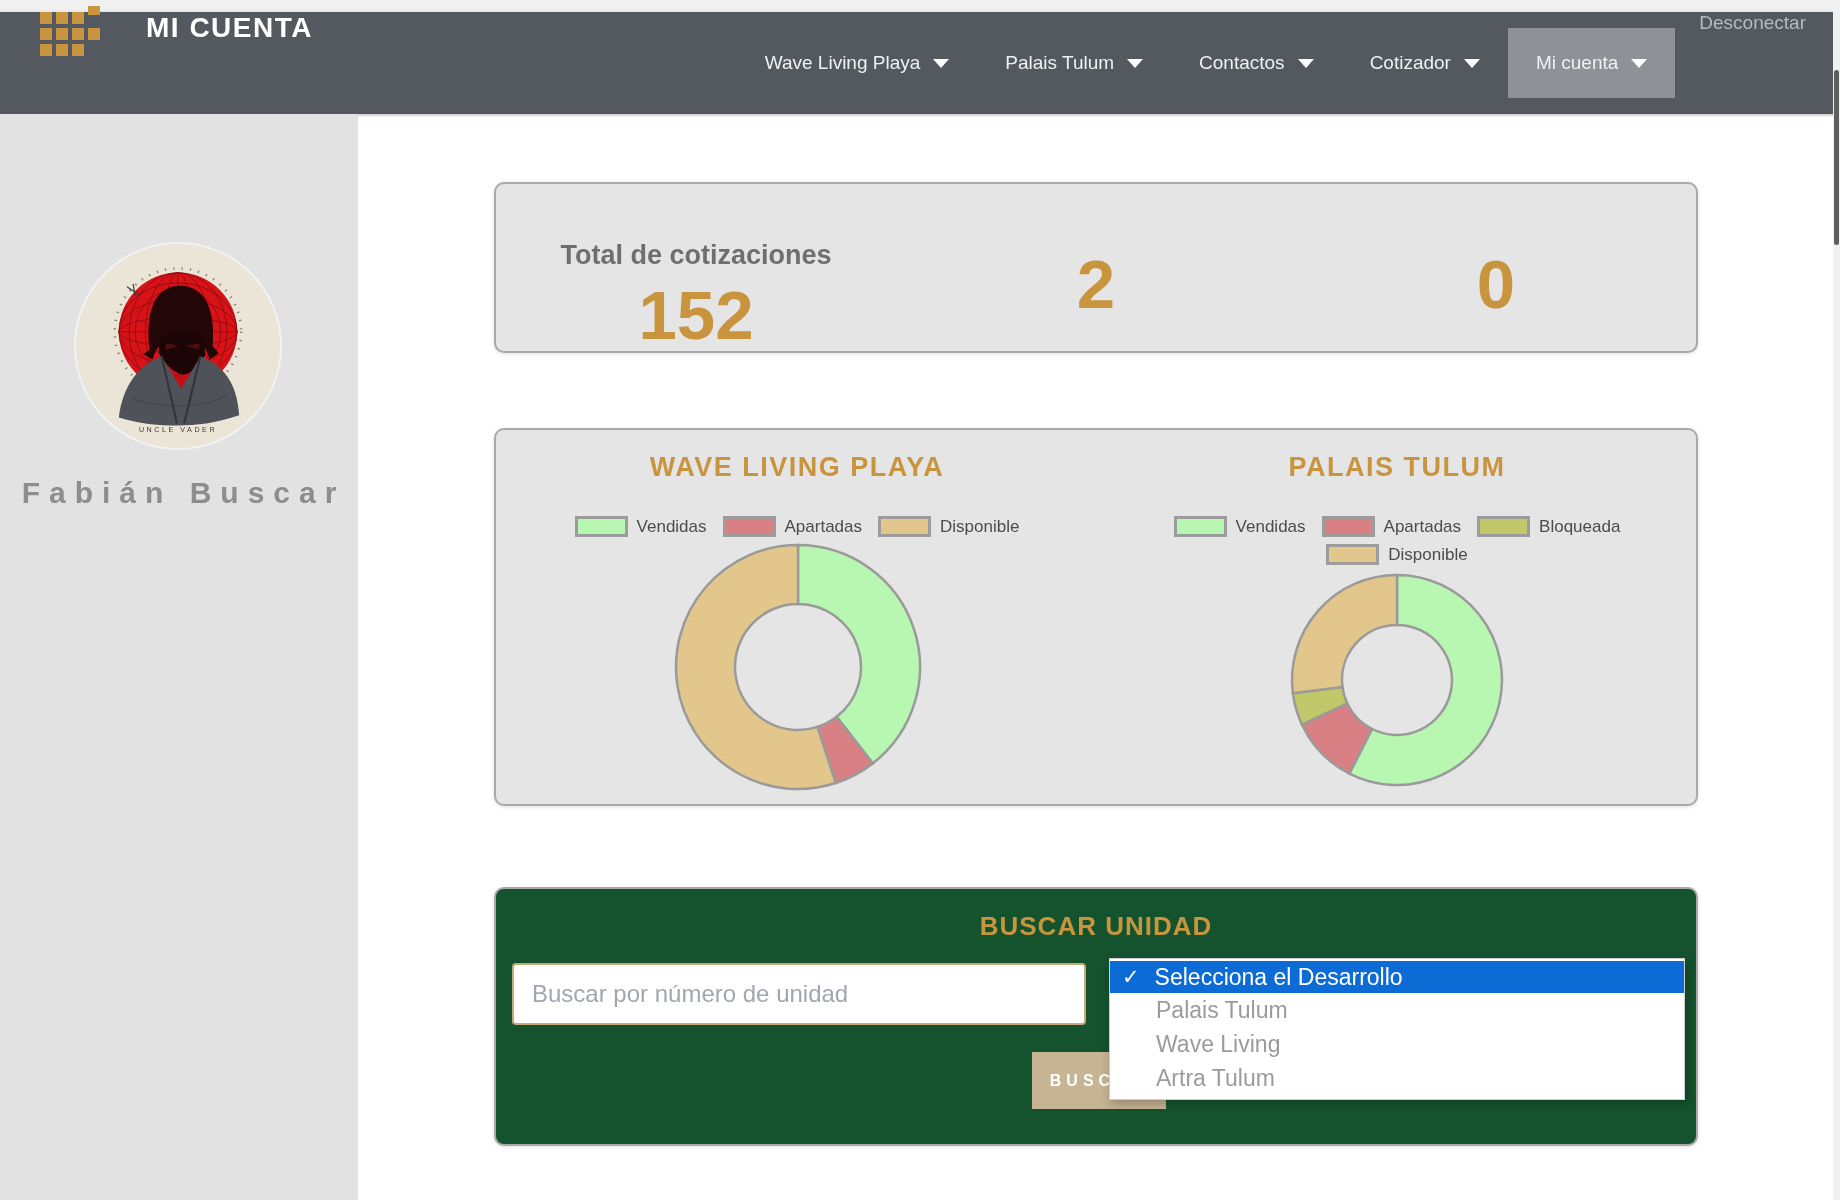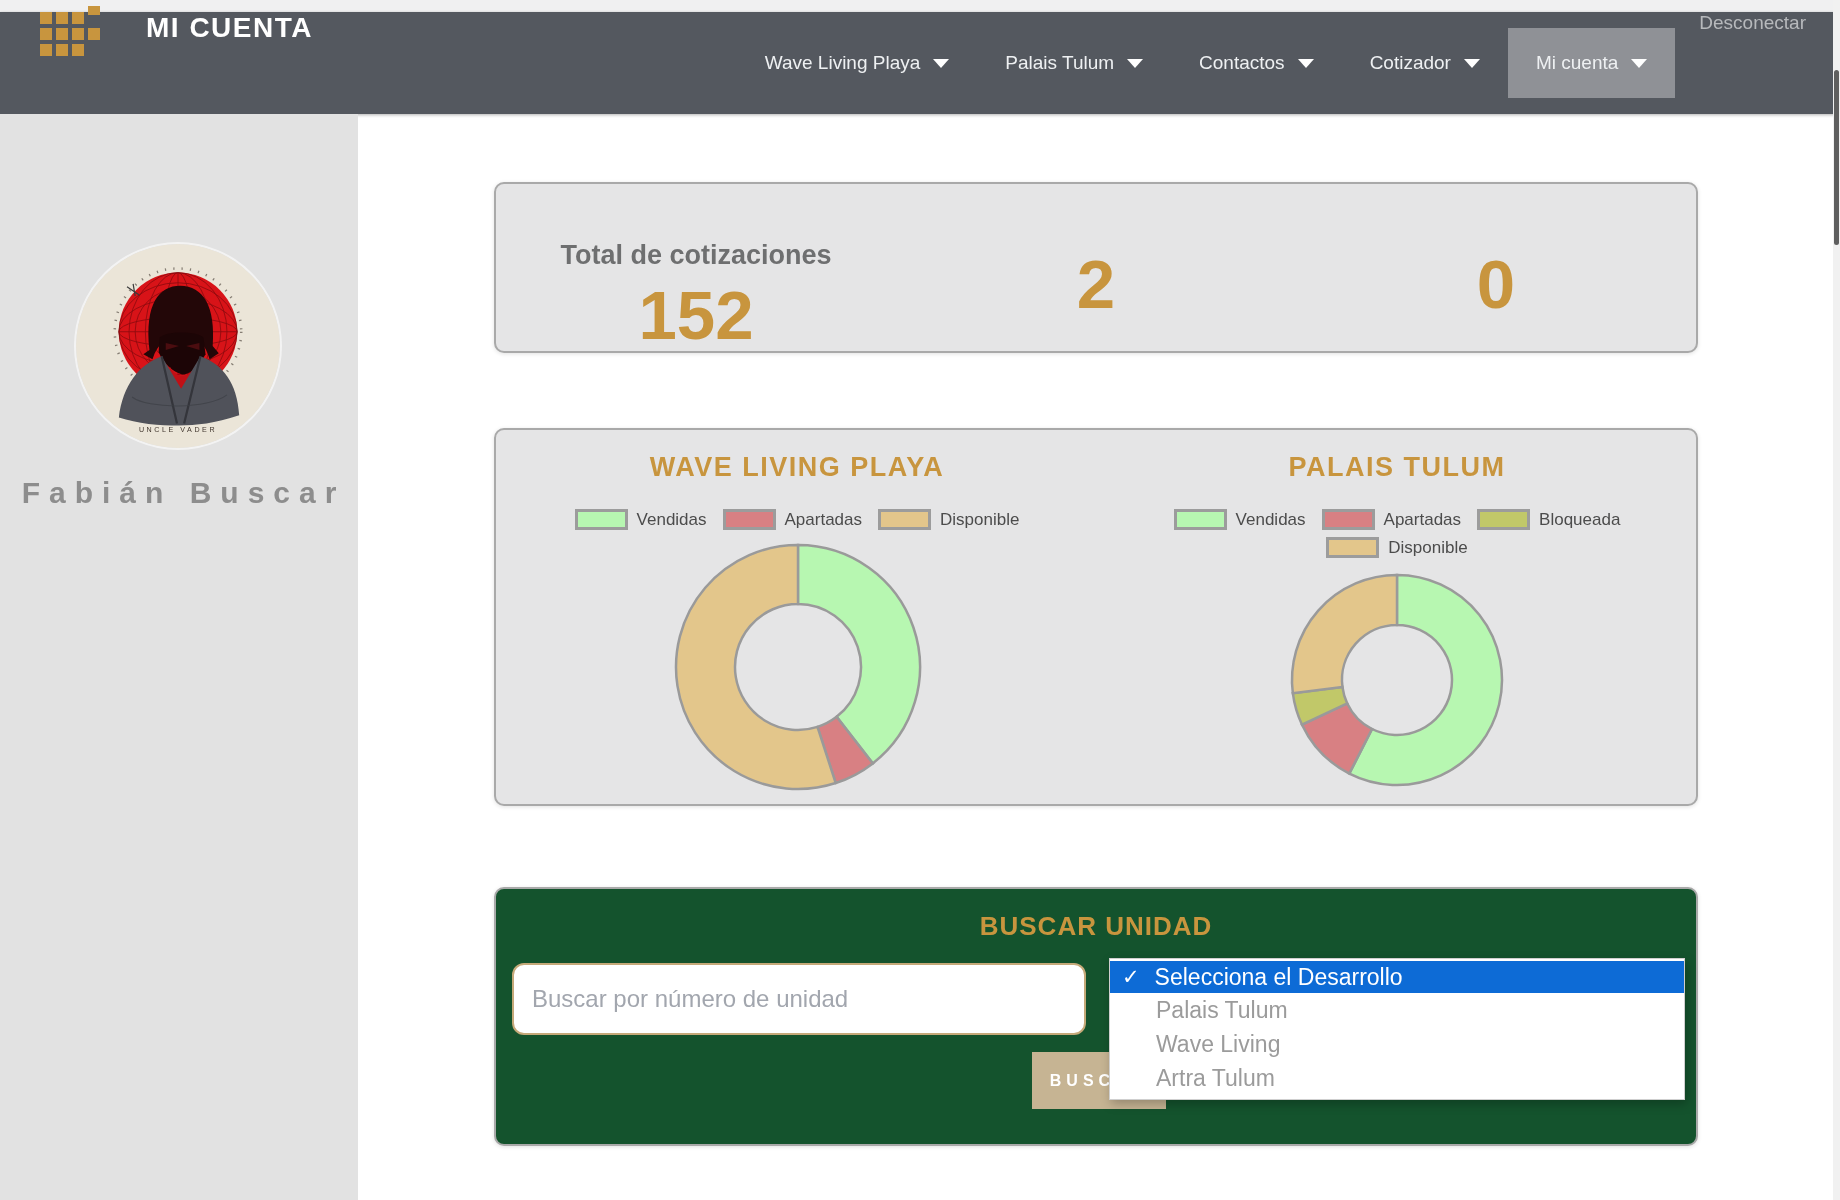--- a/index.html
+++ b/index.html
@@ -49,31 +49,31 @@
   .stat{flex:1;text-align:center;padding-top:28px;margin-top:28px;}
   .stat-label{font-size:27px;font-weight:bold;color:#6e6f70;}
   .stat-value{font-size:69px;font-weight:bold;color:var(--accent);margin-top:10px;line-height:1;}
 
   
   #charts-card{left:494px;top:428px;width:1204px;height:378px;}
   .chart-block{position:absolute;top:0;width:602px;height:374px;}
   #chart-0{left:0;}
   #chart-1{left:600px;}
   .chart-title{margin-top:22px;text-align:center;font-size:27px;font-weight:bold;color:var(--accent);letter-spacing:1.5px;}
-  .legend{margin-top:26px;display:flex;flex-direction:column;align-items:center;gap:7px;}
+  .legend{margin-top:33px;display:flex;flex-direction:column;align-items:center;gap:7px;}
   .legend-row{display:flex;align-items:center;gap:16px;}
   .legend-item{display:flex;align-items:center;gap:9px;}
   .legend-swatch{width:47px;height:15px;border:3px solid var(--legend-border);}
   .legend-label{font-size:17px;color:#4c4c4c;}
   .donut{position:absolute;left:0;top:0;width:602px;height:374px;}
 
   
   #search-card{left:494px;top:874px;width:1204px;height:259px;background:#14532d;margin-top:13px;}
   .search-title{margin-top:22px;text-align:center;font-size:26px;font-weight:bold;color:var(--accent);letter-spacing:1px;}
-  .search-input{position:absolute;left:16px;top:74px;width:574px;height:72px;border:2px solid #c5a979;border-radius:12px;
+  .search-input{position:absolute;left:16px;top:74px;width:574px;height:62px;border:2px solid #c5a979;border-radius:4px;
     background:#ffffff;font-size:24px;color:#333;padding:0 18px;box-sizing:border-box;font-family:"Liberation Sans",sans-serif;outline:none;}
   .search-input::placeholder{color:#a2a6ae;}
   .search-button{position:absolute;left:536px;top:163px;width:134px;height:57px;background:var(--btn-bg);color:#ffffff;
     border:none;font-size:16px;font-weight:bold;letter-spacing:5px;z-index:1;cursor:pointer;font-family:"Liberation Sans",sans-serif;}
   .dropdown-panel{position:absolute;left:613px;top:69px;width:576px;background:#ffffff;border:1px solid #cfcfcf;
     box-shadow:2px 4px 10px rgba(0,0,0,.25);z-index:5;padding:2px 0 4px 0;box-sizing:border-box;}
   .option{height:34px;display:flex;align-items:center;font-size:23px;color:#9b9b9b;padding-left:46px;cursor:pointer;}
   .option.selected{background:var(--sel-blue);color:#ffffff;height:32px;padding-left:12px;}
   .option.selected .check{margin-right:15px;font-size:21px;}
 

